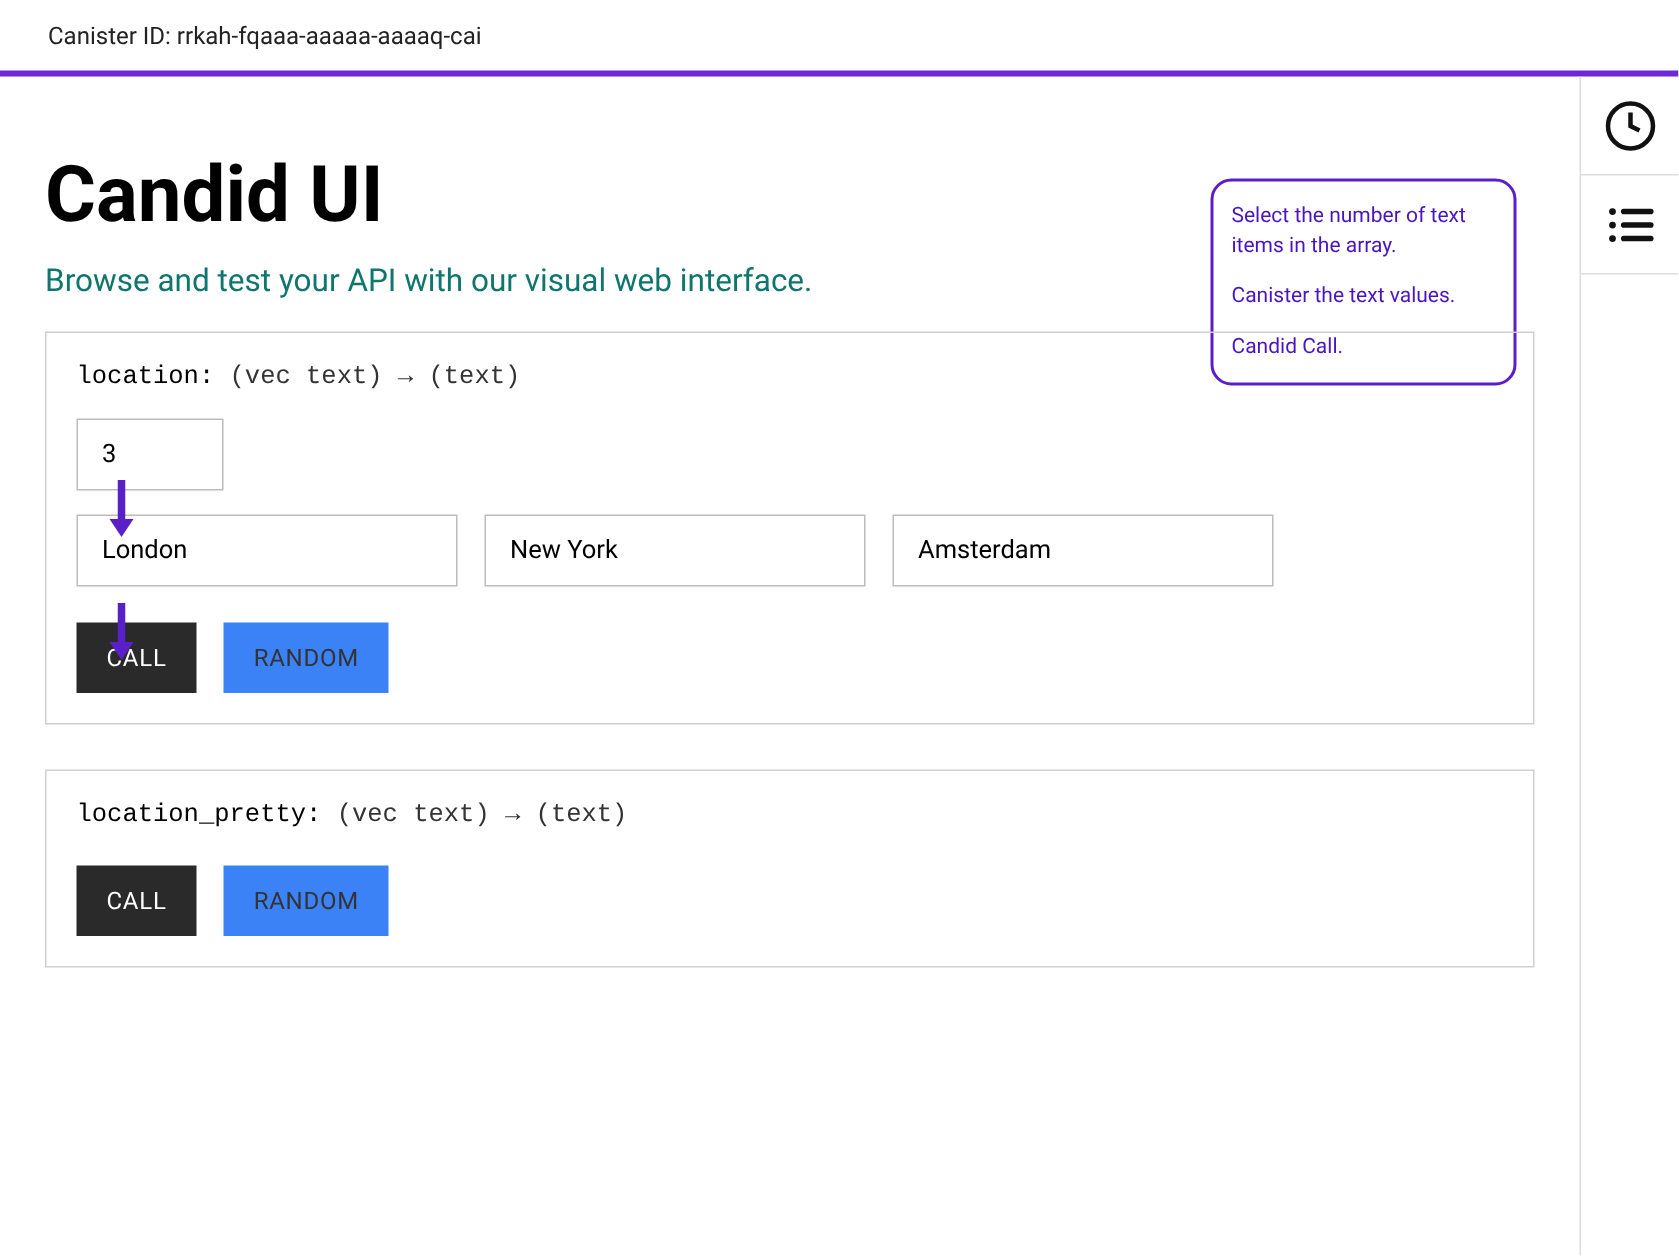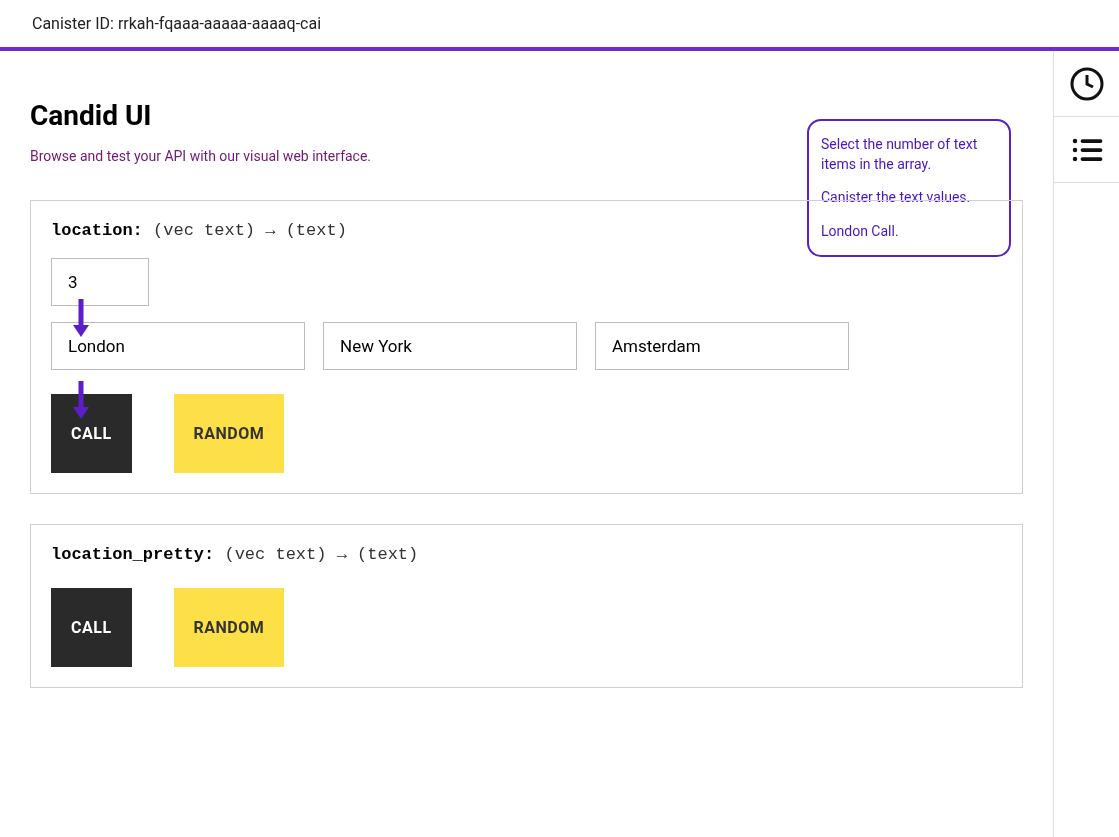--- a/index.html
+++ b/index.html
@@ -26,43 +26,43 @@
       display: flex;
       height: calc(100% - 50px);
     }
     .content {
       flex: 1;
       padding: 30px;
       position: relative;
       overflow: hidden;
     }
     .page-title {
-      font-size: 28px;
+      font-size: 52px;
       font-weight: 700;
       margin-bottom: 16px;
       margin-top: 18px;
     }
     .page-subtitle {
-      font-size: 14px;
-      color: #701a75;
-      margin-bottom: 36px;
+      font-size: 21px;
+      color: #0f766e;
+      margin-bottom: 21px;
     }
     .method-card {
       border: 1px solid #d0d0d0;
       padding: 20px;
       margin-bottom: 30px;
     }
     .method-sig {
       font-family: "SFMono-Regular", Consolas, "Liberation Mono", Menlo, monospace;
       font-size: 17px;
       margin-bottom: 18px;
       color: #333;
     }
     .method-sig .name {
-      font-weight: 700;
+      font-weight: 400;
       color: #000;
     }
     .len-input {
       width: 98px;
       height: 48px;
       border: 1px solid #bbb;
       padding: 10px 16px;
       font-size: 17px;
       font-family: inherit;
       display: block;
@@ -85,35 +85,34 @@
       font-size: 17px;
       font-family: inherit;
     }
     .button-row {
       display: flex;
       gap: 18px;
       margin-top: 24px;
     }
     .btn {
       border: none;
-      padding: 30px 20px;
+      padding: 14px 20px;
       font-size: 16px;
-      font-weight: 700;
+      font-weight: 400;
       letter-spacing: 0.5px;
       cursor: pointer;
       font-family: inherit;
     }
     .btn-dark {
       background: #2a2a2a;
       color: #fff;
     }
     .btn-light {
-      background: #fde047;
+      background: #3b82f6;
       color: #333;
-      margin-left: 24px;
     }
     .callout {
       position: absolute;
       top: 68px;
       right: 42px;
       width: 204px;
       border: 2px solid #5a1fc7;
       border-radius: 14px;
       padding: 14px 12px;
       font-size: 14px;
@@ -161,21 +160,21 @@
 
 <div class="main-layout">
   <div class="content">
 
     <h1 class="page-title">Candid UI</h1>
     <p class="page-subtitle">Browse and test your API with our visual web interface.</p>
 
     <div class="callout">
       <p>Select the number of text items in the array.</p>
       <p>Canister the text values.</p>
-      <p>London Call.</p>
+      <p>Candid Call.</p>
     </div>
 
     <div class="method-card" style="position:relative;">
       <div class="method-sig">
         <span class="name">location:</span>
         <span>(vec text) → (text)</span>
       </div>
 
       <input class="len-input" type="text" value="3" style="">
 

